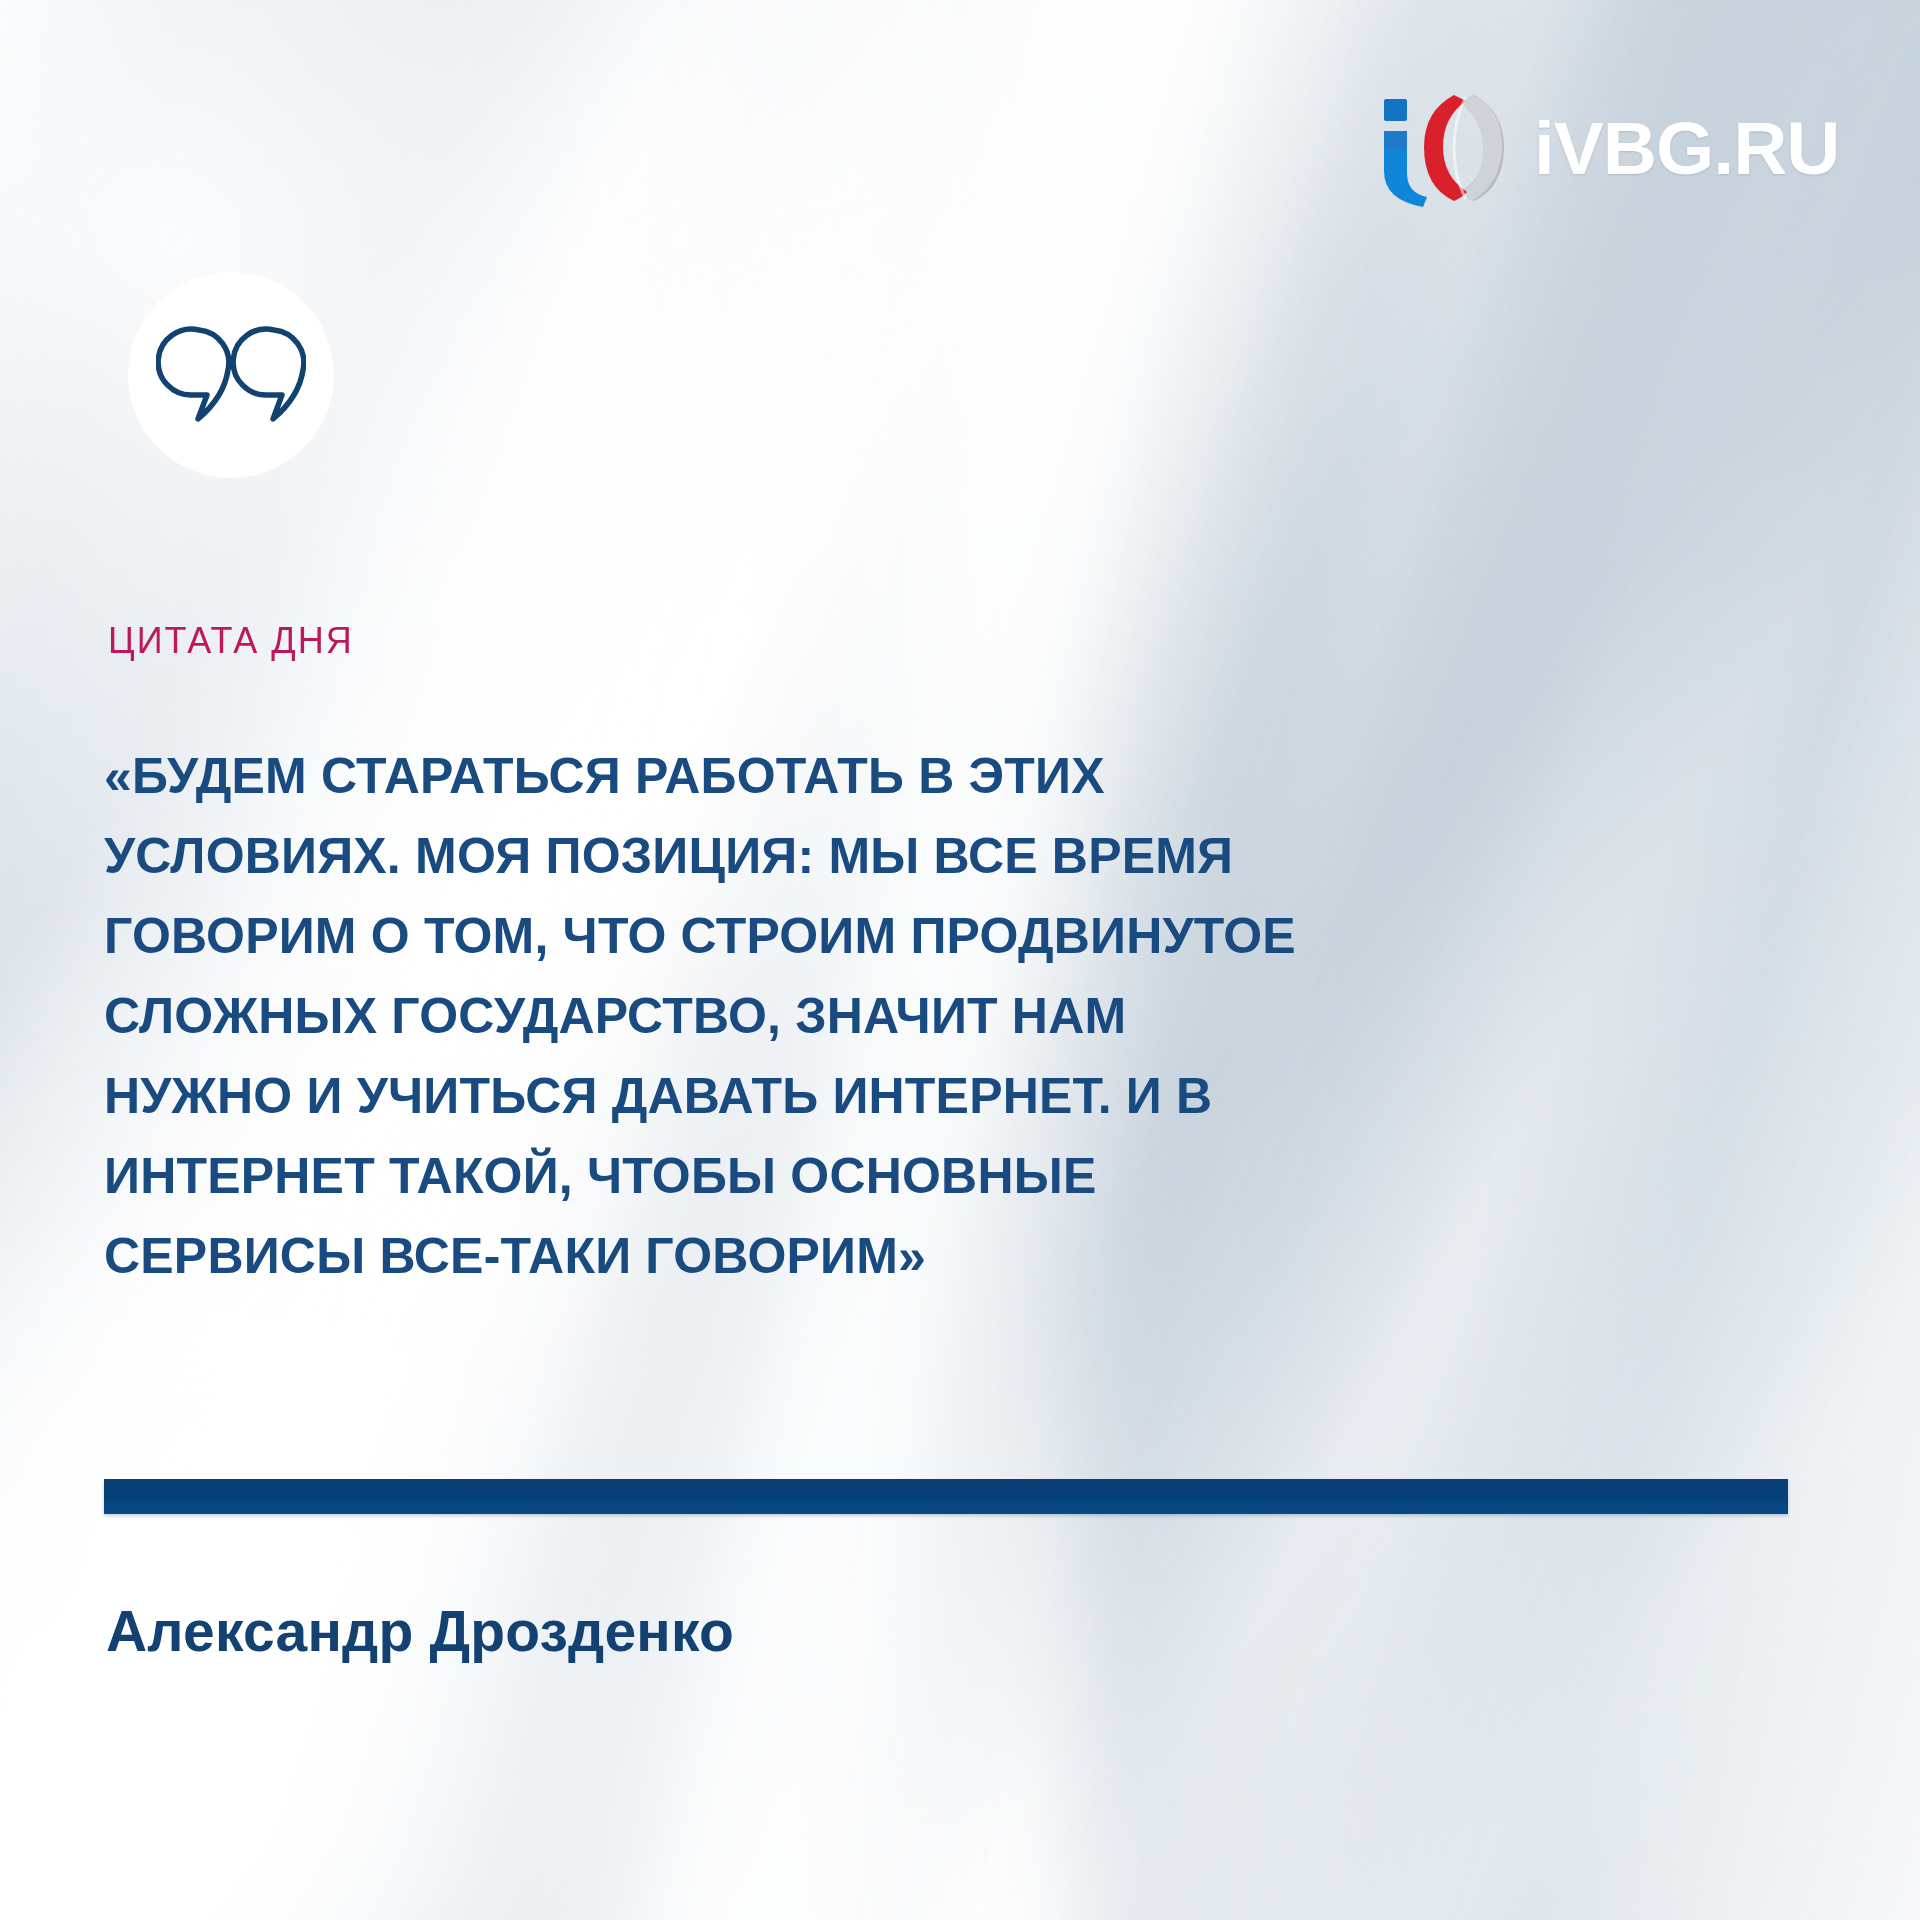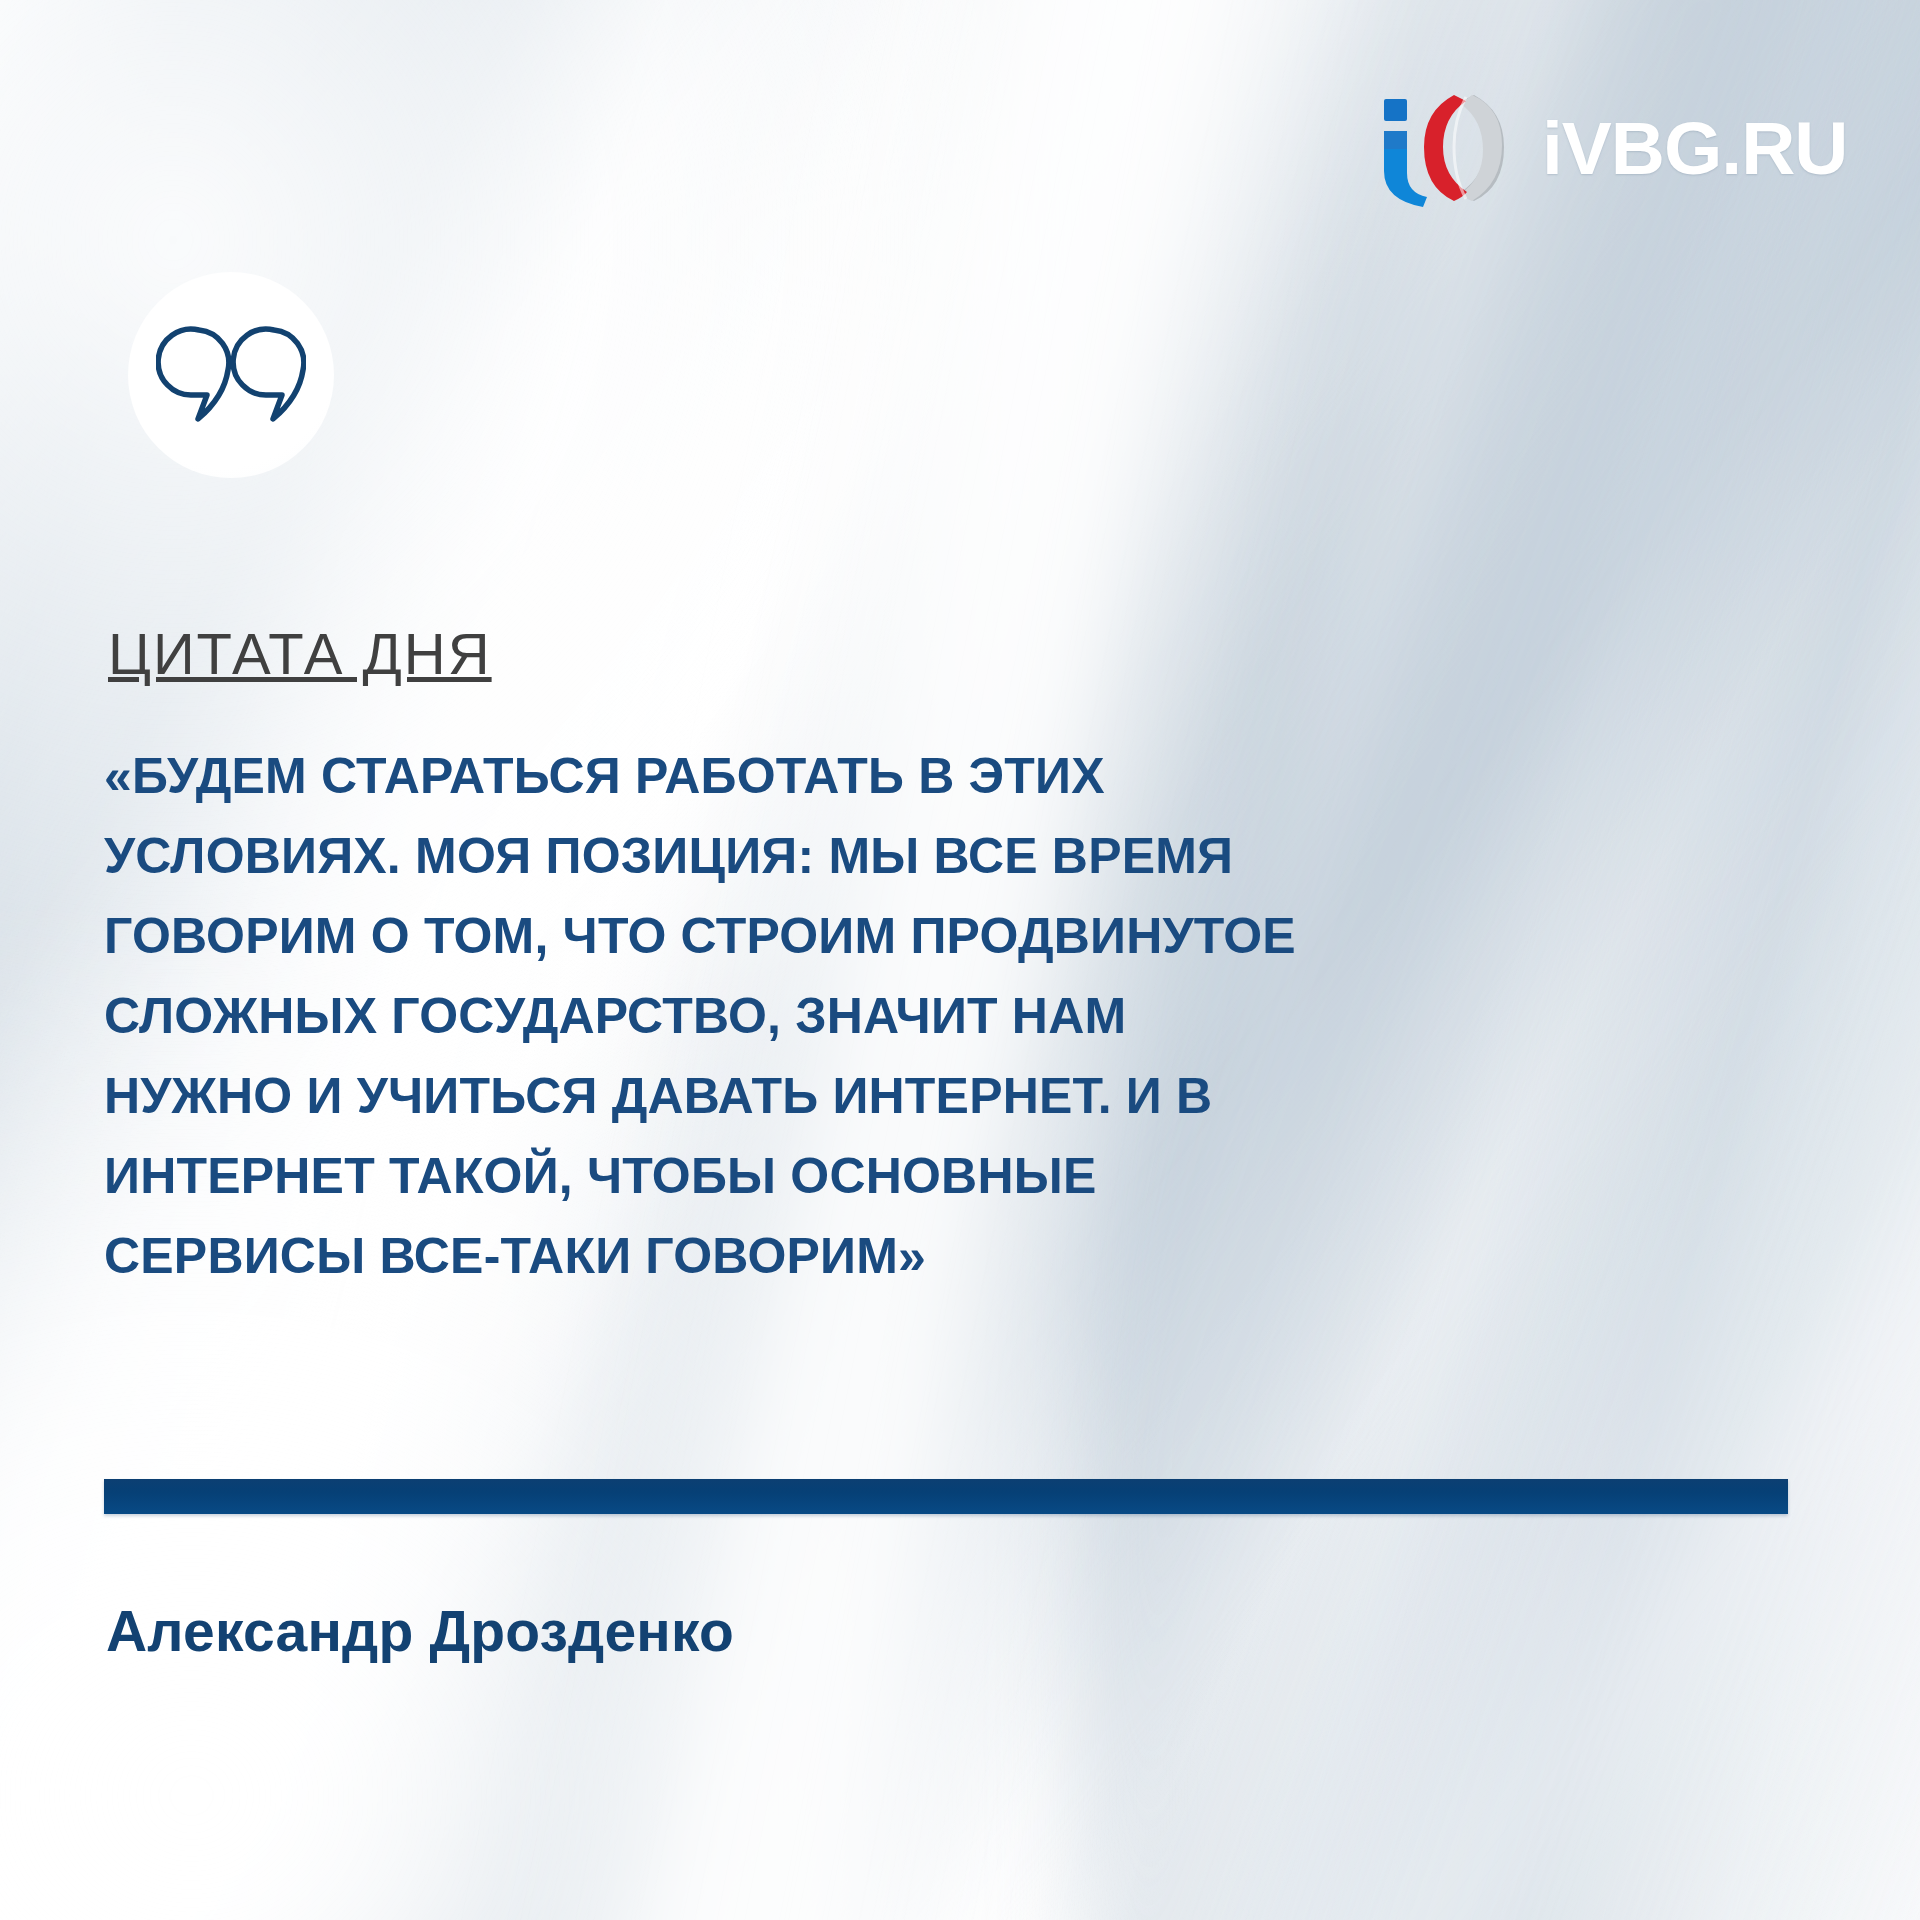--- a/index.html
+++ b/index.html
@@ -124,21 +124,21 @@
 
   
   .logo {
     position: absolute;
     left: 1378px;
     top: 88px;
     width: 480px;
     height: 120px;
     display: flex;
     align-items: center;
-    gap: 8px;
+    gap: 0px;
   }
   .logo-mark {
     width: 150px;
     height: 118px;
     flex: 0 0 auto;
   }
   .logo-word {
     font-family: "Liberation Sans", sans-serif;
     font-weight: bold;
     font-size: 75px;
@@ -164,25 +164,24 @@
   }
   .quote-badge svg { display: block; }
 
   
   .kicker {
     position: absolute;
     left: 108px;
     top: 620px;
     font-family: "Liberation Sans", sans-serif;
     font-weight: normal;
-    font-size: 58px;
+    font-size: 36px;
     letter-spacing: 2.0px;
-    color: #404040;
+    color: #be185d;
     white-space: nowrap;
-    text-decoration: underline;
   }
 
   .quote-text {
     position: absolute;
     left: 104px;
     top: 736px;
     width: 1640px;
     font-family: "Liberation Sans", sans-serif;
     font-weight: bold;
     font-size: 50px;

